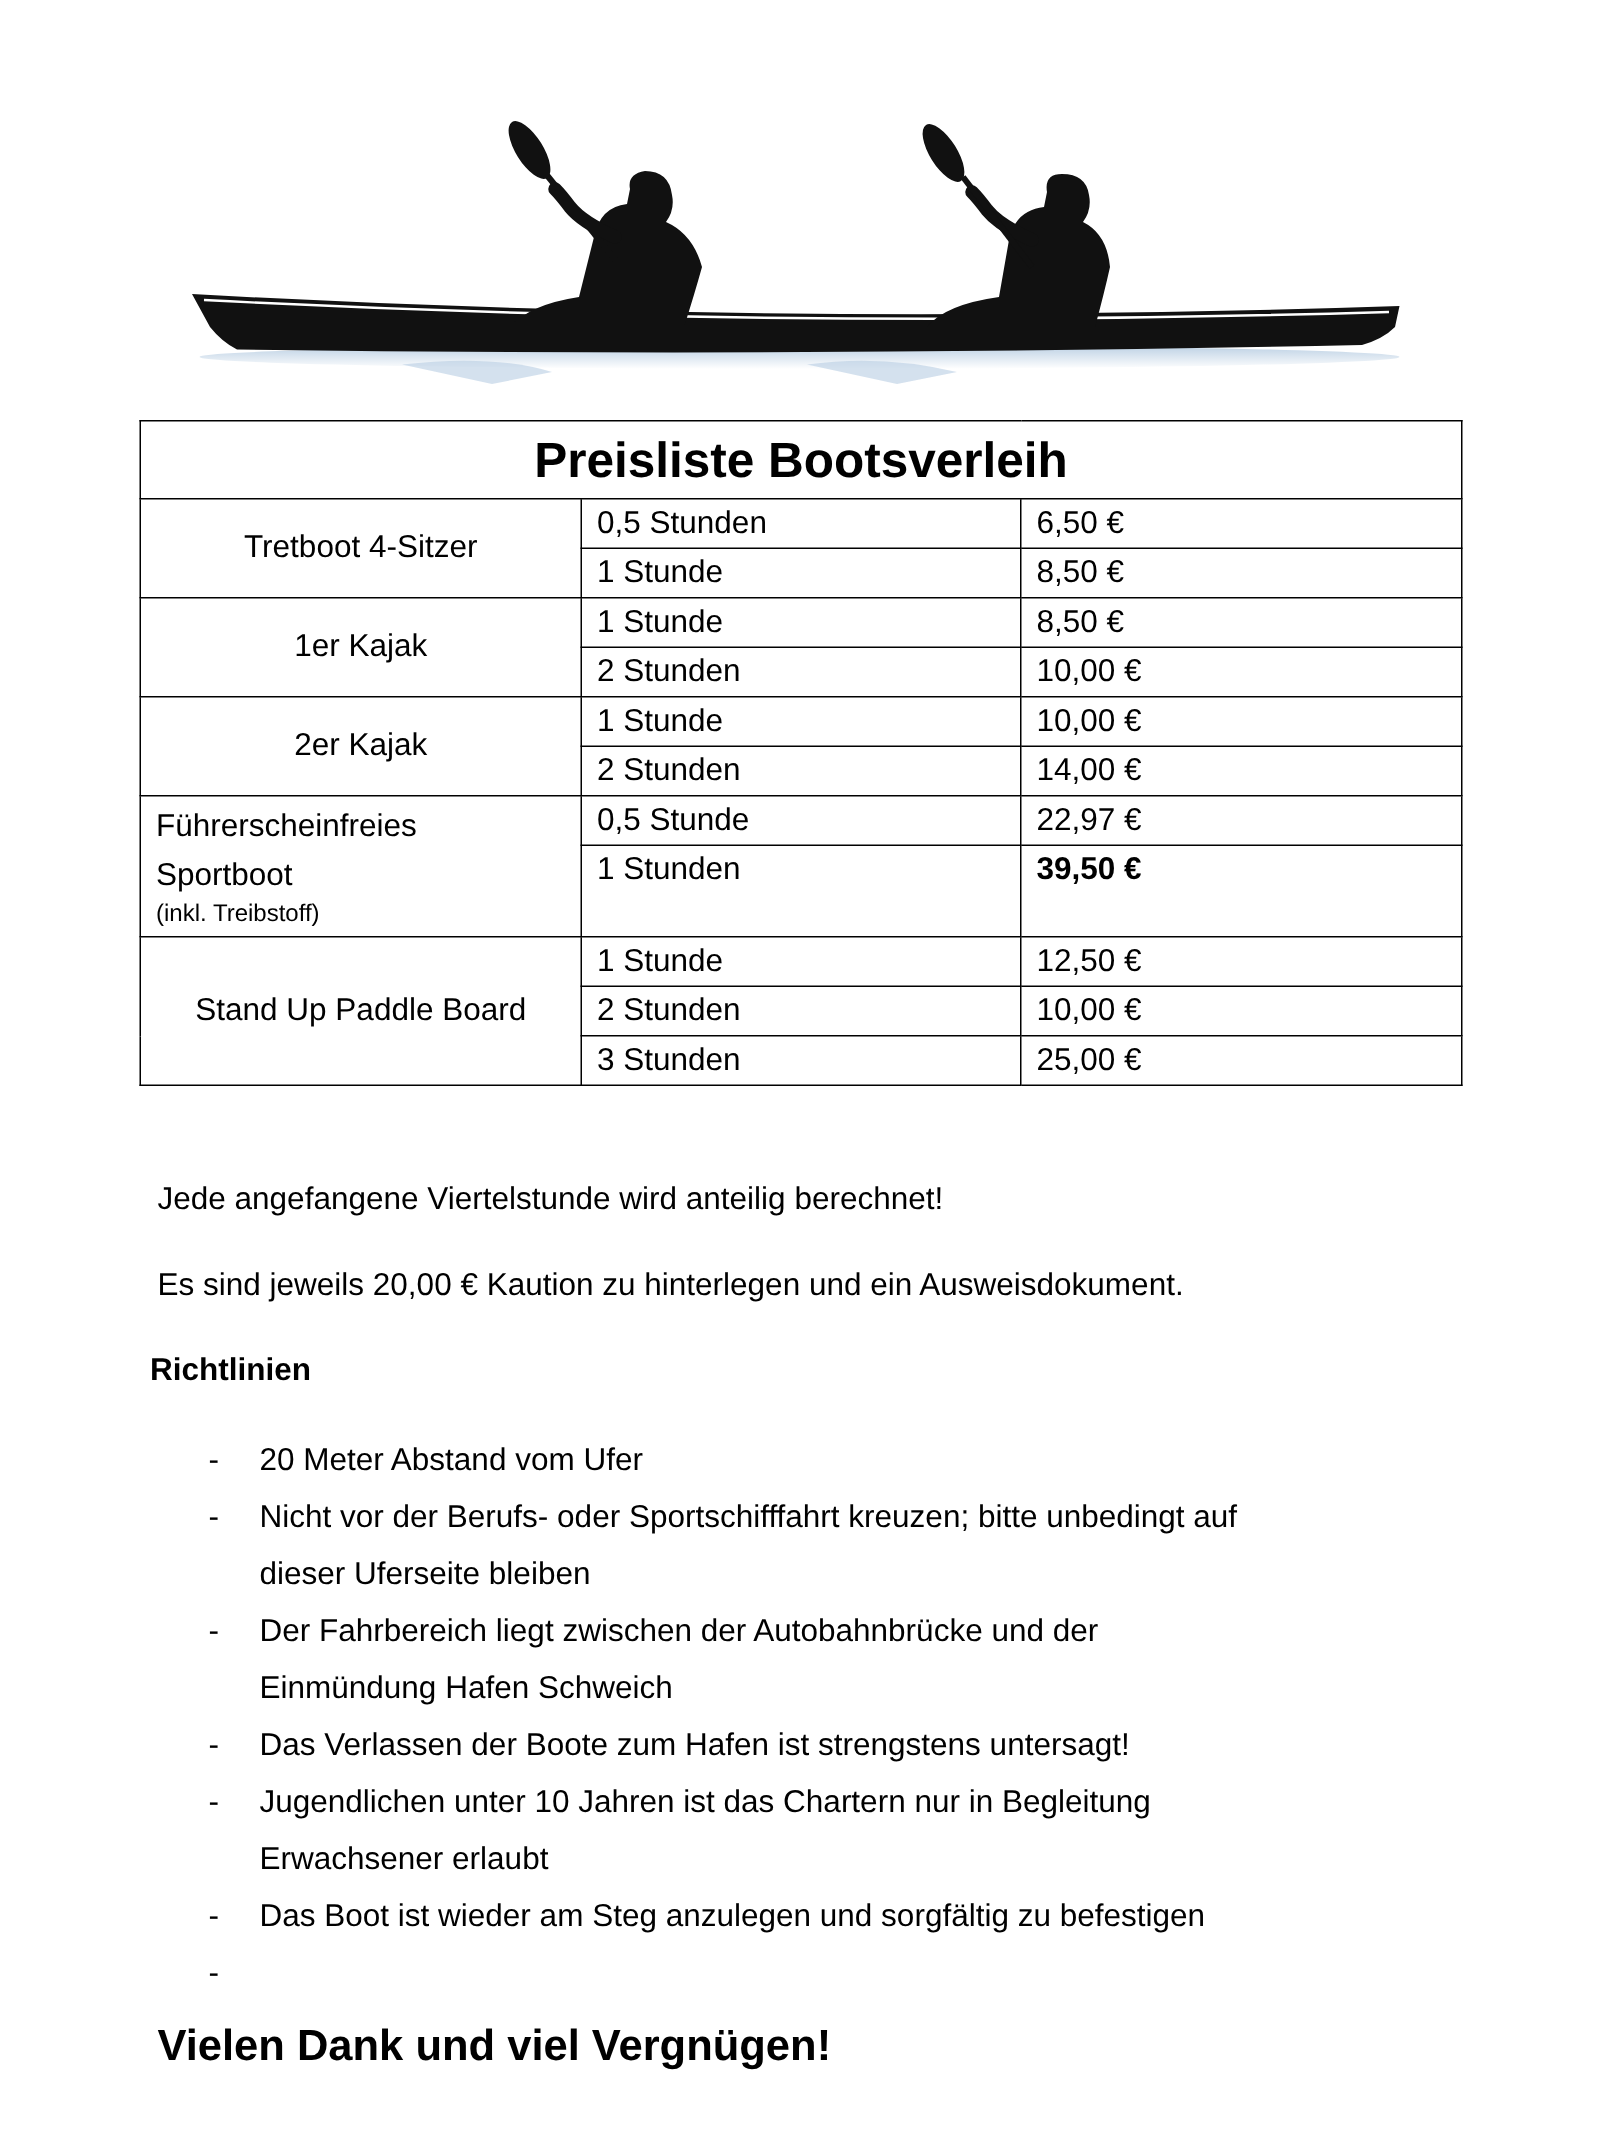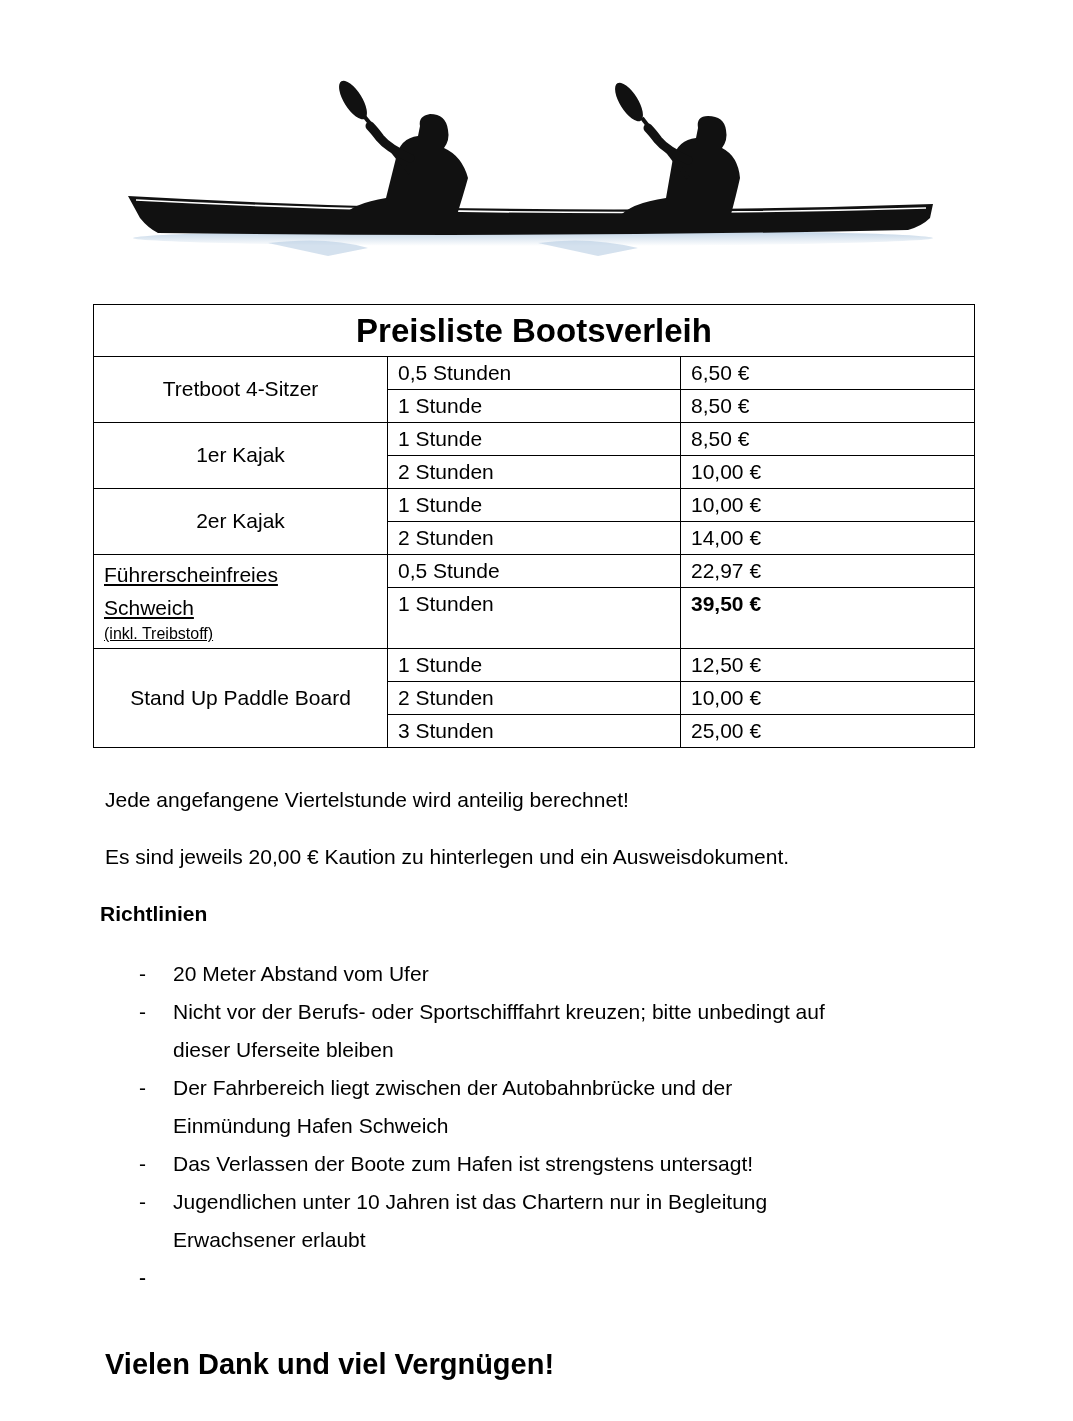--- a/index.html
+++ b/index.html
@@ -1,25 +1,25 @@
 <!DOCTYPE html>
 <html><head>
 <meta charset="utf-8">
 <style>
   html, body { margin: 0; padding: 0; background: #ffffff; }
   body { width: 1073px; height: 1421px; position: relative; overflow: hidden;
          font-family: "Liberation Sans", "DejaVu Sans", sans-serif; color: #000; }
   .illustration { position: absolute; left: 118px; top: 78px; width: 830px; height: 190px; }
-  table.prices { position: absolute; left: 93px; top: 304px; width: 881px;
+  table.prices { position: absolute; left: 93px; top: 280px; width: 881px;
                  border-collapse: collapse; table-layout: fixed; }
   table.prices td, table.prices th { border: 1.5px solid #000; padding: 0 10px;
                  font-size: 21px; font-weight: normal; vertical-align: middle; line-height: 1.15; }
   table.prices th.title { height: 51px; font-size: 33px; font-weight: bold; text-align: center; padding: 0; }
   table.prices td.name { text-align: center; }
-  table.prices td.name.left { text-align: left; vertical-align: top; padding-top: 3px; text-decoration: underline; }
+  table.prices td.name.left { text-align: left; vertical-align: top; padding-top: 3px; }
   table.prices td.dur, table.prices td.price { height: 32px; }
   .name-line { display: block; line-height: 33px; }
   .name-note { display: block; font-size: 16px; line-height: 20px; }
   .col1 { width: 294px; } .col2 { width: 293px; } .col3 { width: 294px; }
   .para { position: absolute; left: 105px; font-size: 21px; }
   .heading-sm { position: absolute; left: 100px; font-size: 21px; font-weight: bold; }
   ul.rules { position: absolute; left: 105px; top: 955px; margin: 0; padding: 0; list-style: none; width: 870px; }
   ul.rules li { position: relative; padding-left: 68px; font-size: 21px; line-height: 38px; }
   ul.rules li .dash { position: absolute; left: 34px; top: 0; }
   .closing { position: absolute; left: 105px; top: 1348px; font-size: 29px; font-weight: bold; }
@@ -94,21 +94,21 @@
     <td class="price">10,00 €</td>
   </tr>
   <tr>
     <td class="dur">2 Stunden</td>
     <td class="price">14,00 €</td>
   </tr>
 
   <tr>
     <td class="name left" rowspan="2">
       <span class="name-line">Führerscheinfreies</span>
-      <span class="name-line">Schweich</span>
+      <span class="name-line">Sportboot</span>
       <span class="name-note">(inkl. Treibstoff)</span>
     </td>
     <td class="dur">0,5 Stunde</td>
     <td class="price">22,97 €</td>
   </tr>
   <tr>
     <td class="dur" style="vertical-align:top;height:56px;padding-top:4px;">1 Stunden</td>
     <td class="price" style="vertical-align:top;height:56px;padding-top:4px;font-weight:bold;">39,50 €</td>
   </tr>
 
@@ -131,17 +131,17 @@
 <div class="para" style="top:788px;">Jede angefangene Viertelstunde wird anteilig berechnet!</div>
 <div class="para" style="top:845px;">Es sind jeweils 20,00 € Kaution zu hinterlegen und ein Ausweisdokument.</div>
 <div class="heading-sm" style="top:902px;">Richtlinien</div>
 
 <ul class="rules">
   <li><span class="dash">-</span><span>20 Meter Abstand vom Ufer</span></li>
   <li><span class="dash">-</span><span>Nicht vor der Berufs- oder Sportschifffahrt kreuzen; bitte unbedingt auf</span><br><span>dieser Uferseite bleiben</span></li>
   <li><span class="dash">-</span><span>Der Fahrbereich liegt zwischen der Autobahnbrücke und der</span><br><span>Einmündung Hafen Schweich</span></li>
   <li><span class="dash">-</span><span>Das Verlassen der Boote zum Hafen ist strengstens untersagt!</span></li>
   <li><span class="dash">-</span><span>Jugendlichen unter 10 Jahren ist das Chartern nur in Begleitung</span><br><span>Erwachsener erlaubt</span></li>
-  <li><span class="dash">-</span></li>
+  <li><span class="dash">-</span><span>Das Boot ist wieder am Steg anzulegen und sorgfältig zu befestigen</span></li>
   <li><span class="dash">-</span></li>
 </ul>
 
 <div class="closing">Vielen Dank und viel Vergnügen!</div>
 
 </body></html>

